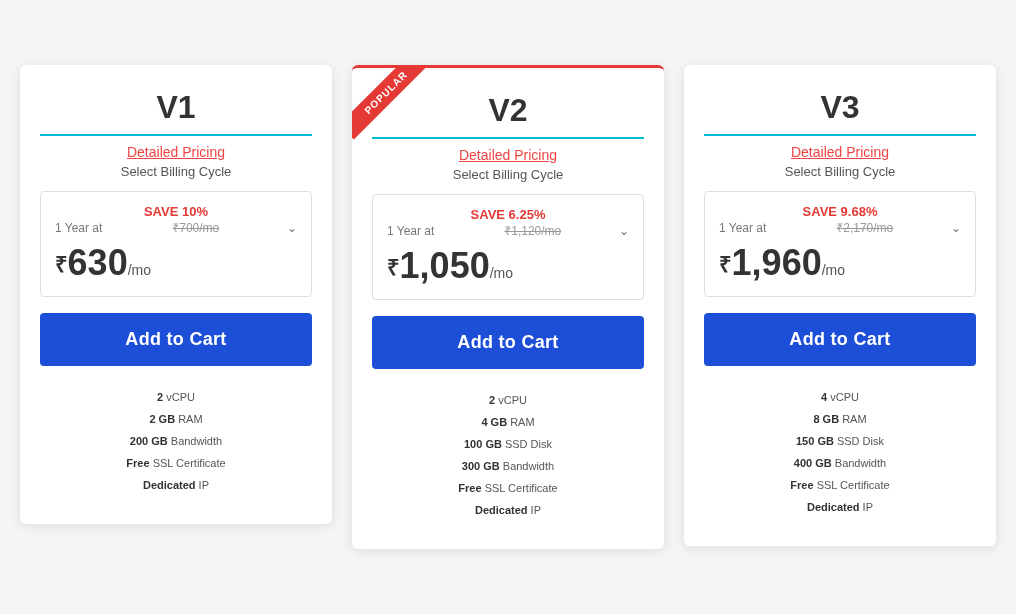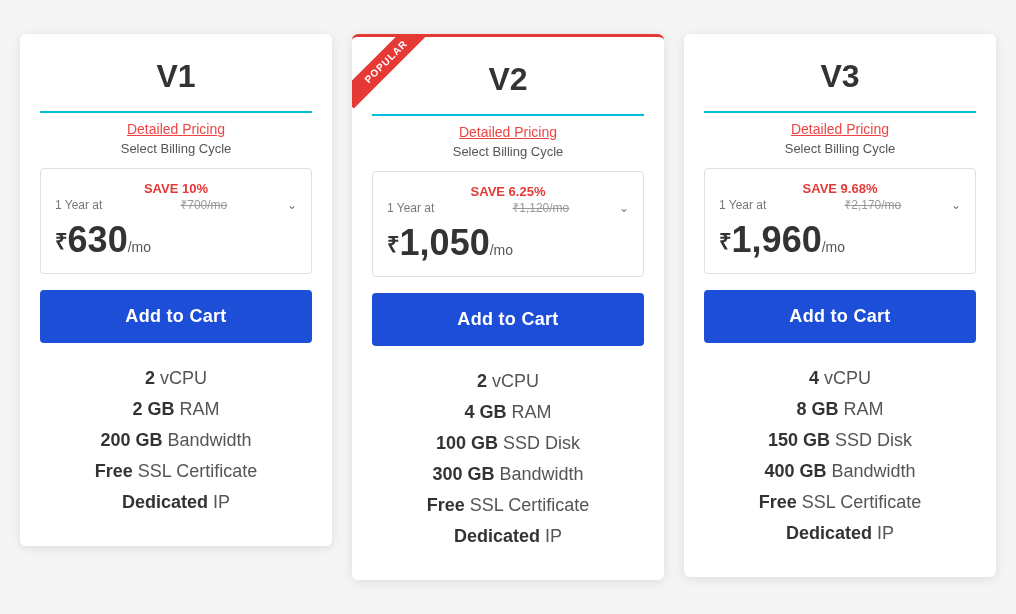--- a/index.html
+++ b/index.html
@@ -52,21 +52,21 @@
       transform: rotate(-45deg);
       transform-origin: center;
       text-align: center;
     }
     .plan-title {
       text-align: center;
       font-size: 32px;
       font-weight: 700;
       color: #333;
       margin-bottom: 8px;
-      padding-bottom: 16px;
+      padding-bottom: 8px;
       border-bottom: 2px solid #00bcd4;
       display: block;
     }
     .detailed-pricing-link {
       display: block;
       text-align: center;
       color: #ef4444;
       font-size: 14px;
       text-decoration: underline;
       margin-bottom: 4px;
@@ -98,21 +98,20 @@
       margin-bottom: 6px;
       gap: 31px;
     }
     .year-row .at-text {
       margin: 0 4px;
     }
     .strike-price {
       text-decoration: line-through;
       color: #999;
       font-size: 12px;
-      margin-left: 8px;
     }
     .chevron {
       margin-left: auto;
       color: #777;
       font-size: 12px;
     }
     .current-price {
       font-size: 36px;
       font-weight: 700;
       color: #333;
@@ -143,21 +142,21 @@
       text-align: center;
       margin-bottom: 20px;
       letter-spacing: 0.3px;
     }
     .features-list {
       list-style: none;
       padding: 0;
     }
     .features-list li {
       text-align: center;
-      font-size: 18px;
+      font-size: 11px;
       color: #555;
       padding: 5px 0;
     }
     .features-list li .bold {
       font-weight: 700;
       color: #333;
     }
   </style>
 </head>
 <body>

